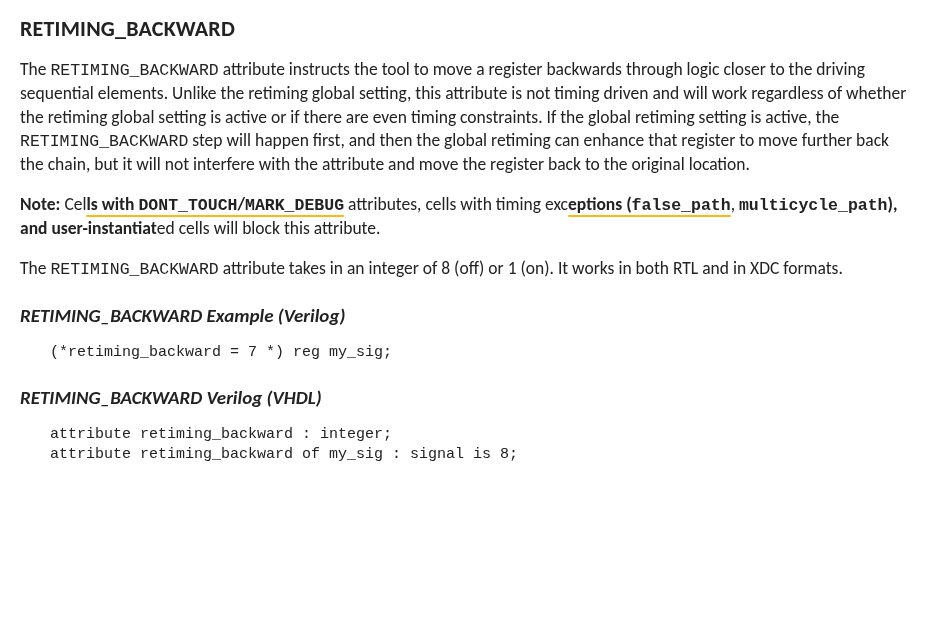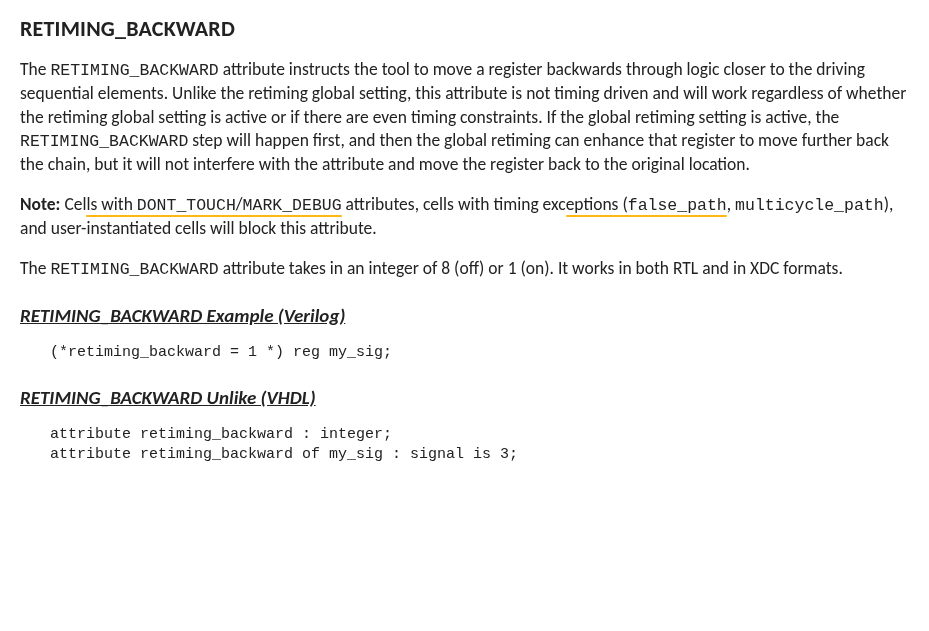--- a/index.html
+++ b/index.html
@@ -17,41 +17,41 @@
     font-size: 22px;
     font-weight: 700;
     margin: 0 0 14px 0;
     letter-spacing: 0.2px;
   }
   h2 {
     font-size: 19px;
     font-weight: 700;
     font-style: italic;
     margin: 22px 0 14px 0;
-    text-decoration: underline;
   }
   p {
     margin: 0 0 16px 0;
   }
   .mono {
     font-family: Consolas, "Courier New", monospace;
     font-size: 16.5px;
   }
   .codeblock {
     font-family: Consolas, "Courier New", monospace;
     font-size: 15px;
     white-space: pre;
     margin: 0 0 16px 30px;
     line-height: 1.35;
   }
   .note-label {
     font-weight: 700;
   }
   .hl {
     position: relative;
+    font-weight: bold;
   }
   .hl::after {
     content: "";
     position: absolute;
     left: 0;
     right: 0;
     bottom: -2px;
     height: 2.2px;
     background: #fdb813;
     border-radius: 2px;
@@ -69,18 +69,18 @@
 <p>
   <span class="note-label">Note:</span><span>  Cel</span><span class="hl"><span>ls with </span><span class="mono">DONT_TOUCH</span><span>/</span><span class="mono">MARK_DEBUG</span></span><span> attributes, cells with timing exc</span><span class="hl"><span>eptions (</span><span class="mono">false_path</span></span><span>, </span><span class="hl"><span class="mono">multicycle_path</span><span>), and user-instantiat</span></span><span>ed cells will block this attribute.</span>
 </p>
 
 <p>
   <span>The </span><span class="mono">RETIMING_BACKWARD</span><span> attribute takes in an integer of 8 (off) or 1 (on). It works in both RTL and in XDC formats.</span>
 </p>
 
 <h2>RETIMING_BACKWARD Example (Verilog)</h2>
 
-<div class="codeblock">(*retiming_backward = 1 *) reg my_sig;</div>
+<div class="codeblock">(*retiming_backward = 7 *) reg my_sig;</div>
 
-<h2>RETIMING_BACKWARD Unlike (VHDL)</h2>
+<h2>RETIMING_BACKWARD Verilog (VHDL)</h2>
 
 <div class="codeblock">attribute retiming_backward : integer;
-attribute retiming_backward of my_sig : signal is 3;</div>
+attribute retiming_backward of my_sig : signal is 8;</div>
 
 </body></html>

